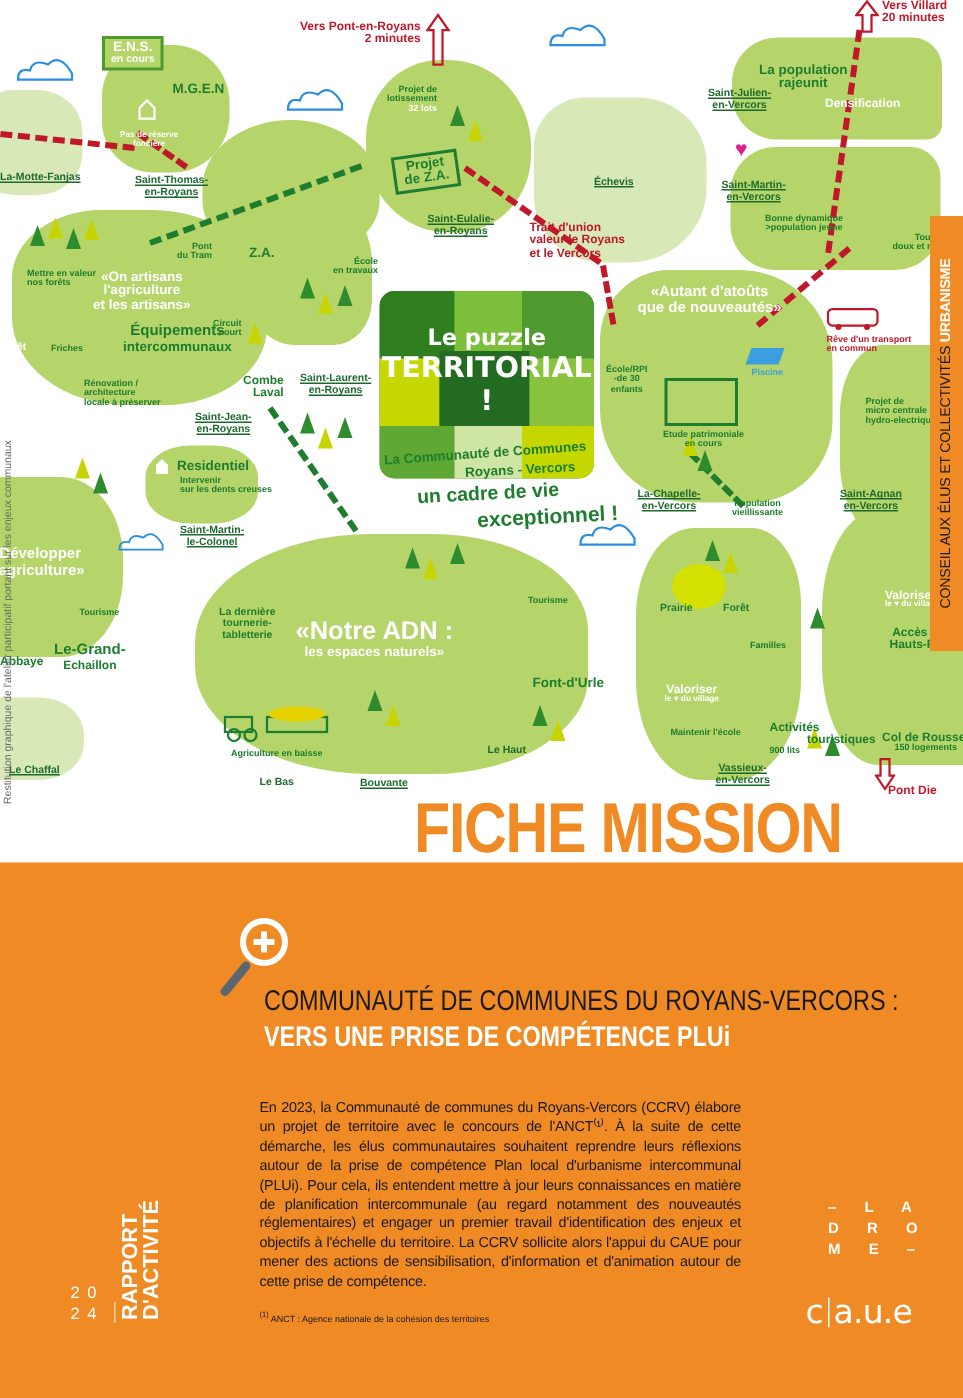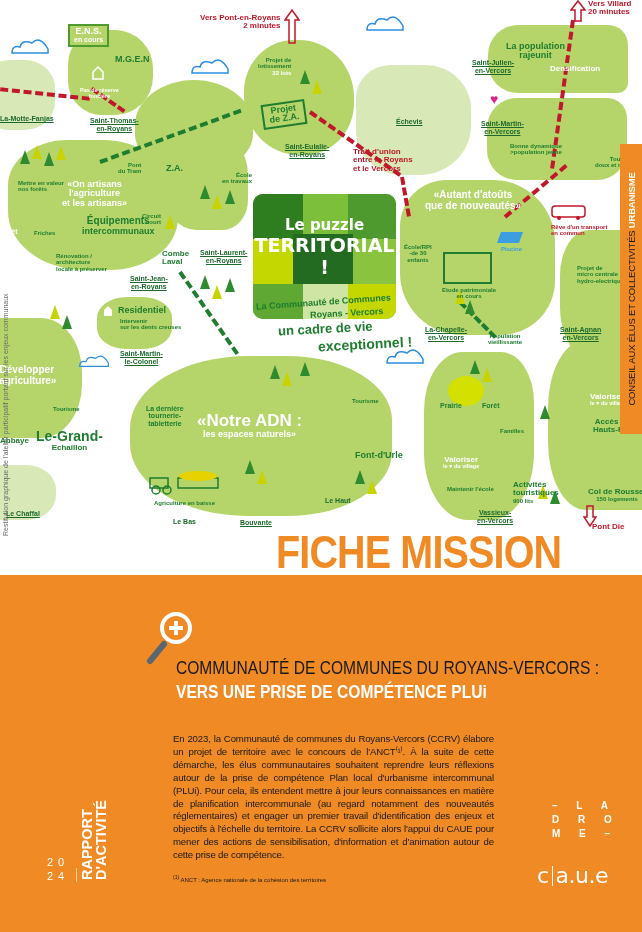--- a/index.html
+++ b/index.html
@@ -209,21 +209,21 @@
     <div class="lbl g" style="position:static;font-size:6px;">Projet de</div>
     <div class="lbl g" style="position:static;font-size:6px;">lotissement</div>
     <div class="lbl w" style="position:static;font-size:6px;">32 lots</div>
   </div>
   <div style="position:absolute;left:262px;top:102px;border:2px solid #1e7d2e;padding:1px 5px;text-align:center;transform:rotate(-8deg);">
     <div class="lbl g md" style="position:static;">Projet</div>
     <div class="lbl g md" style="position:static;">de Z.A.</div>
   </div>
   <div style="position:absolute;left:353px;top:148px;">
     <div class="lbl r" style="position:static;font-size:8px;">Trait d'union</div>
-    <div class="lbl r" style="position:static;font-size:8px;">entre le Royans</div>
+    <div class="lbl r" style="position:static;font-size:8px;">valeur le Royans</div>
     <div class="lbl r" style="position:static;font-size:8px;">et le Vercors</div>
   </div>
   <div style="position:absolute;left:506px;top:42px;text-align:center;">
     <div class="lbl g md" style="position:static;">La population</div>
     <div class="lbl g md" style="position:static;">rajeunit</div>
   </div>
   <div class="lbl w" style="left:550px;top:65px;font-size:8px;">Densification</div>
   <div style="position:absolute;left:510px;top:143px;text-align:center;">
     <div class="lbl g sm" style="position:static;font-size:6px;">Bonne dynamique</div>
     <div class="lbl g sm" style="position:static;font-size:6px;">&gt;population jeune</div>
@@ -252,21 +252,21 @@
   <div style="position:absolute;left:142px;top:213px;text-align:right;">
     <div class="lbl g" style="position:static;font-size:6px;">Circuit</div>
     <div class="lbl g" style="position:static;font-size:6px;">court</div>
   </div>
   <div class="lbl g sm" style="left:34px;top:230px;font-size:6px;">Friches</div>
   <div style="position:absolute;left:56px;top:253px;">
     <div class="lbl g" style="position:static;font-size:6px;">Rénovation /</div>
     <div class="lbl g" style="position:static;font-size:6px;">architecture</div>
     <div class="lbl g" style="position:static;font-size:6px;">locale à préserver</div>
   </div>
-  <div style="position:absolute;left:162px;top:250px;text-align:left;">
+  <div style="position:absolute;left:162px;top:250px;text-align:right;">
     <div class="lbl g" style="position:static;font-size:8px;">Combe</div>
     <div class="lbl g" style="position:static;font-size:8px;">Laval</div>
   </div>
   <svg class="icon-svg" style="left:103px;top:305px;" width="10" height="12" viewBox="0 0 10 12">
       <path d="M1 11 L1 5 L5 1 L9 5 L9 11 Z" fill="#fff"></path>
     </svg>
   <div class="lbl g md" style="left:118px;top:306px;">Residentiel</div>
   <div style="position:absolute;left:120px;top:318px;">
     <div class="lbl g" style="position:static;font-size:6px;">Intervenir</div>
     <div class="lbl g" style="position:static;font-size:6px;">sur les dents creuses</div>
@@ -311,35 +311,35 @@
       <circle cx="8" cy="20" r="4" fill="none" stroke="#1e7d2e" stroke-width="1.5"></circle>
       <circle cx="19" cy="20" r="4" fill="none" stroke="#1e7d2e" stroke-width="1.5"></circle>
       <rect x="30" y="8" width="40" height="10" fill="none" stroke="#1e7d2e" stroke-width="1.5"></rect>
       <ellipse cx="50" cy="6" rx="19" ry="5" fill="#e6d200"></ellipse>
     </svg>
   <div class="lbl g sm" style="left:154px;top:500px;font-size:6px;">Agriculture en baisse</div>
   <div class="lbl g sm" style="left:352px;top:398px;font-size:6px;">Tourisme</div>
   <div class="lbl g md" style="left:355px;top:451px;">Font-d'Urle</div>
   <div class="lbl g sm" style="left:53px;top:406px;font-size:6px;">Tourisme</div>
   <div style="position:absolute;left:36px;top:429px;text-align:center;">
-    <div class="lbl g" style="position:static;font-size:14px;">Le-Grand-</div>
+    <div class="lbl g" style="position:static;font-size:10px;">Le-Grand-</div>
     <div class="lbl g" style="position:static;font-size:8px;">Echaillon</div>
   </div>
   <div style="position:absolute;left:448px;top:376px;width:36px;height:30px;border-radius:50%;background:#d4e000;"></div>
   <div class="lbl g" style="left:440px;top:402px;font-size:7px;">Prairie</div>
   <div class="lbl g" style="left:482px;top:402px;font-size:7px;">Forêt</div>
   <div class="lbl g" style="left:500px;top:428px;font-size:6px;">Familles</div>
   <div style="position:absolute;left:443px;top:456px;text-align:center;">
     <div class="lbl w" style="position:static;font-size:8px;">Valoriser</div>
     <div class="lbl w" style="position:static;font-size:5.5px;">le ♥ du village</div>
   </div>
   <div class="lbl g" style="left:447px;top:486px;font-size:6px;">Maintenir l'école</div>
   <div style="position:absolute;left:513px;top:481px;">
     <div class="lbl g" style="position:static;font-size:8px;">Activités</div>
-    <div class="lbl g" style="position:static;font-size:8px;">touristiques</div>
+    <div class="lbl g" style="position:static;font-size:8px;margin-left:25px;">touristiques</div>
     <div class="lbl g" style="position:static;font-size:6px;">900 lits</div>
   </div>
   <div style="position:absolute;left:588px;top:488px;text-align:center;">
     <div class="lbl g" style="position:static;font-size:8px;">Col de Rousset</div>
     <div class="lbl g" style="position:static;font-size:6px;">150 logements</div>
   </div>
   <div style="position:absolute;left:593px;top:418px;text-align:center;">
     <div class="lbl g" style="position:static;font-size:8px;">Accès réserve</div>
     <div class="lbl g" style="position:static;font-size:8px;">Hauts-Plateaux</div>
   </div>

